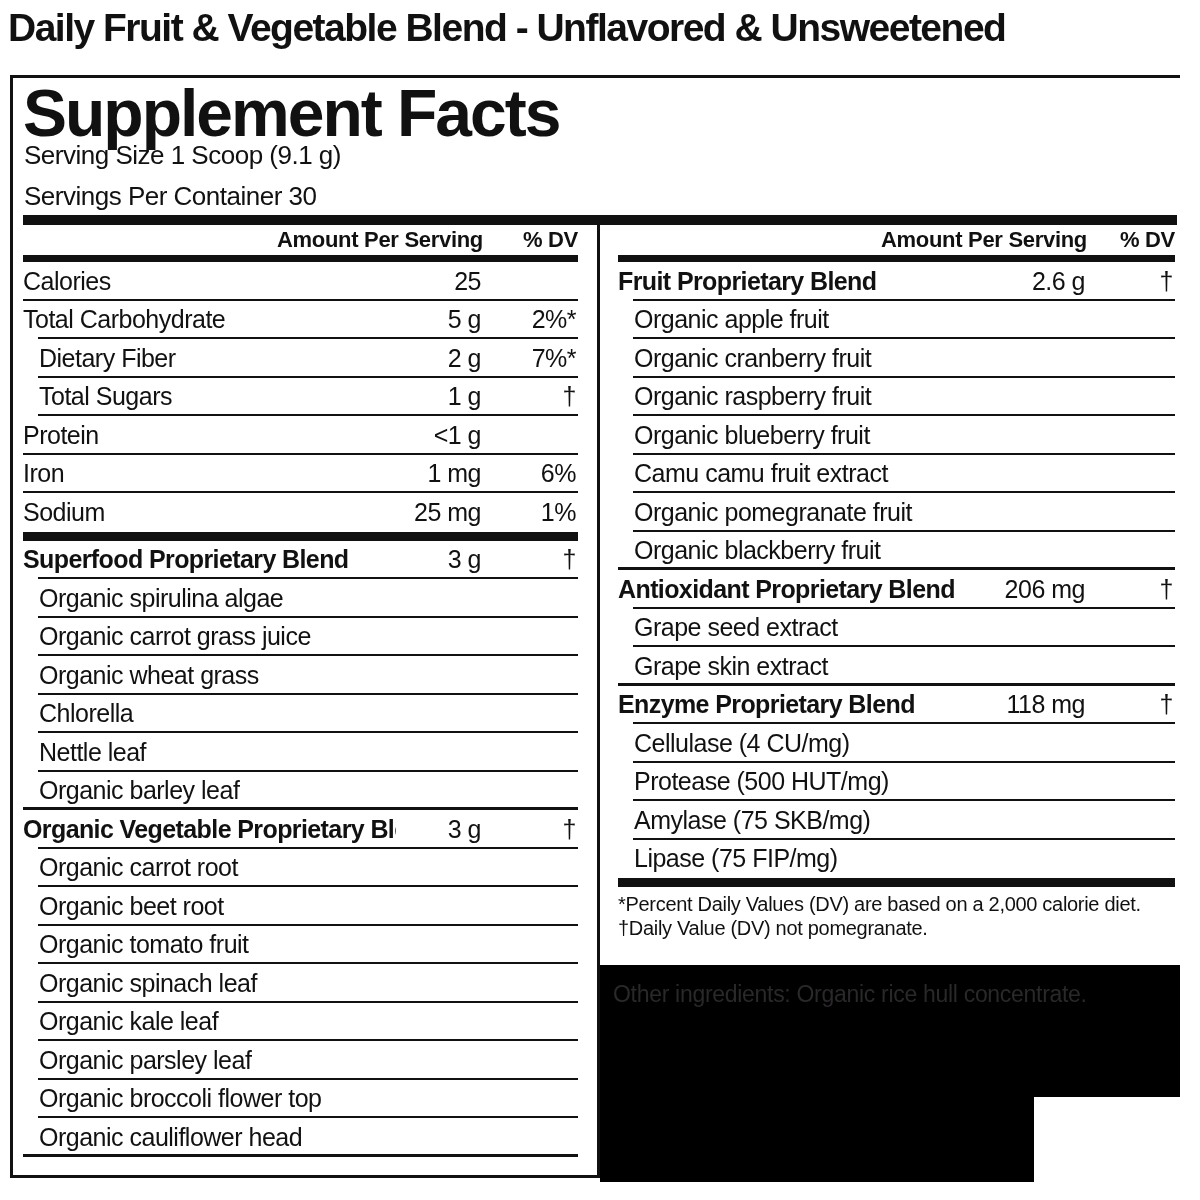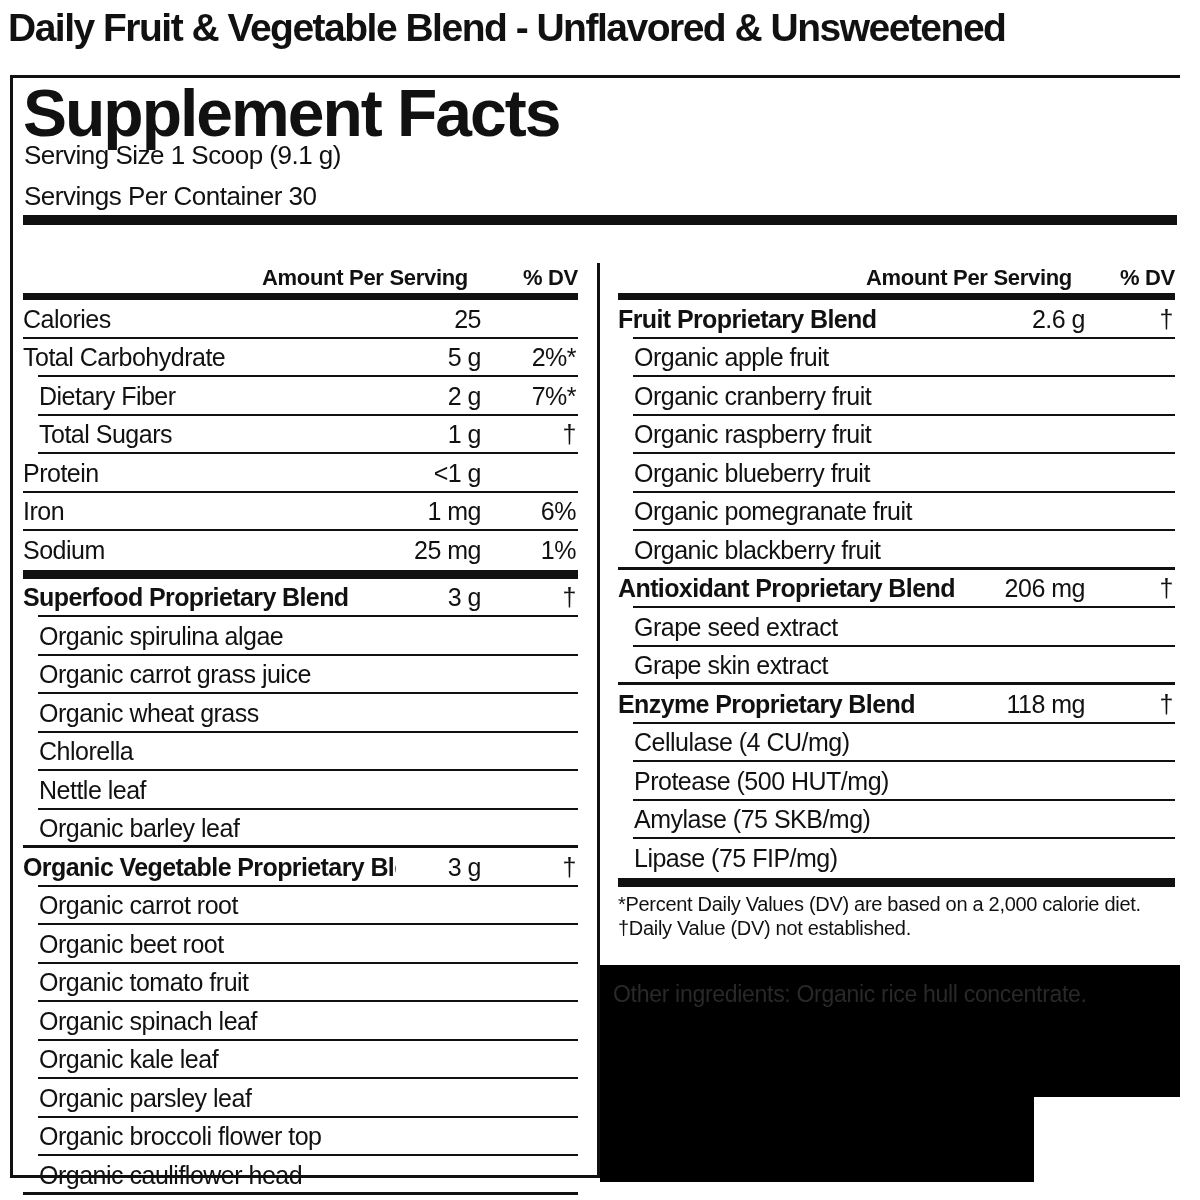--- a/index.html
+++ b/index.html
@@ -11,28 +11,28 @@
   
   .facts-box{position:absolute;left:10px;top:75px;width:1180px;height:1103px;
              border:3px solid #111;box-sizing:border-box;}
   .sf-title{position:absolute;left:10px;top:2px;font-size:66px;font-weight:bold;
             letter-spacing:-2px;white-space:nowrap;line-height:1;}
   .serving{position:absolute;left:11px;font-size:26px;letter-spacing:-0.5px;white-space:nowrap;}
   .serving.s1{top:62px;}
   .serving.s2{top:103px;}
   .bar1{position:absolute;left:10px;right:10px;top:137px;height:10px;background:#111;}
   
-  .columns{position:absolute;left:0;right:0;top:147px;bottom:0;display:flex;margin-top:38px;}
+  .columns{position:absolute;left:0;right:0;top:147px;bottom:0;display:flex;}
   .col{box-sizing:border-box;}
   .col-left{width:584px;padding:0 19px 0 10px;}
   .col-right{flex:1;border-left:3px solid #111;padding:0 12px 0 18px;}
   .colhead{display:flex;height:30px;align-items:center;font-weight:bold;font-size:22px;
            letter-spacing:-0.3px;}
   .ch-amt{flex:1;text-align:right;}
-  .ch-dv{text-align:right;padding-left:15px;}
+  .ch-dv{text-align:right;}
   .col-left .ch-dv{width:95px;}
   .col-right .ch-dv{width:88px;}
   .bar2{height:7px;background:#111;}
   .bar3{height:9px;background:#111;}
   
   .row{position:relative;display:flex;align-items:center;height:38.5px;font-size:25px;
        letter-spacing:-0.5px;white-space:nowrap;}
   .row .lbl{flex:1;overflow:hidden;}
   .row.ind .lbl{padding-left:16px;}
   .row .amt{width:85px;text-align:right;}
@@ -211,20 +211,24 @@
         </div>
         <div class="row ind">
           <span class="lbl">Organic raspberry fruit</span>
           <i class="ln ind"></i>
         </div>
         <div class="row ind">
           <span class="lbl">Organic blueberry fruit</span>
           <i class="ln ind"></i>
         </div>
         <div class="row ind">
+          <span class="lbl">Camu camu fruit extract</span>
+          <i class="ln ind"></i>
+        </div>
+        <div class="row ind">
           <span class="lbl">Organic pomegranate fruit</span>
           <i class="ln ind"></i>
         </div>
         <div class="row ind">
           <span class="lbl">Organic blackberry fruit</span>
           <i class="ln thick"></i>
         </div>
 
         <div class="row bold">
           <span class="lbl">Antioxidant Proprietary Blend</span>
@@ -259,21 +263,21 @@
           <span class="lbl">Amylase (75 SKB/mg)</span>
           <i class="ln ind"></i>
         </div>
         <div class="row ind">
           <span class="lbl">Lipase (75 FIP/mg)</span>
         </div>
         <div class="bar3"></div>
 
         <div class="footnotes">
           <div>*Percent Daily Values (DV) are based on a 2,000 calorie diet.</div>
-          <div>†Daily Value (DV) not established.</div>
+          <div>†Daily Value (DV) not pomegranate.</div>
         </div>
       </div>
 
     </div>
   </div>
 
   <div class="white-patch"></div>
   <div class="black-upper">
     <div class="other-ing">Other ingredients: Organic rice hull concentrate.</div>
   </div>

